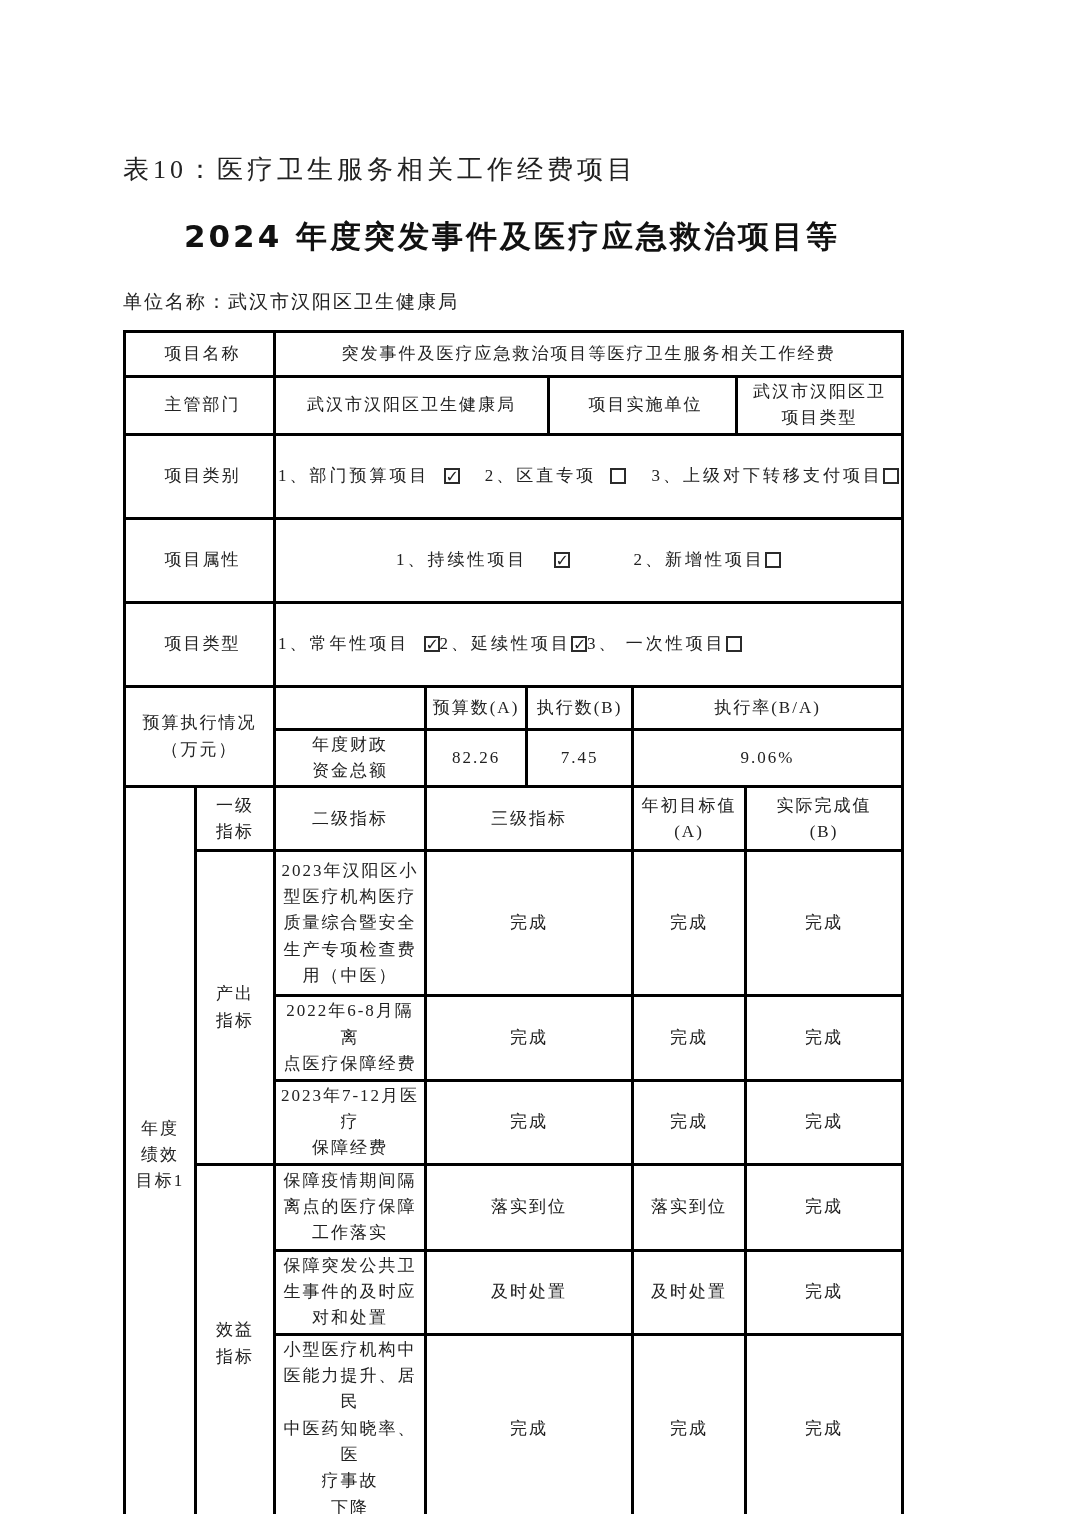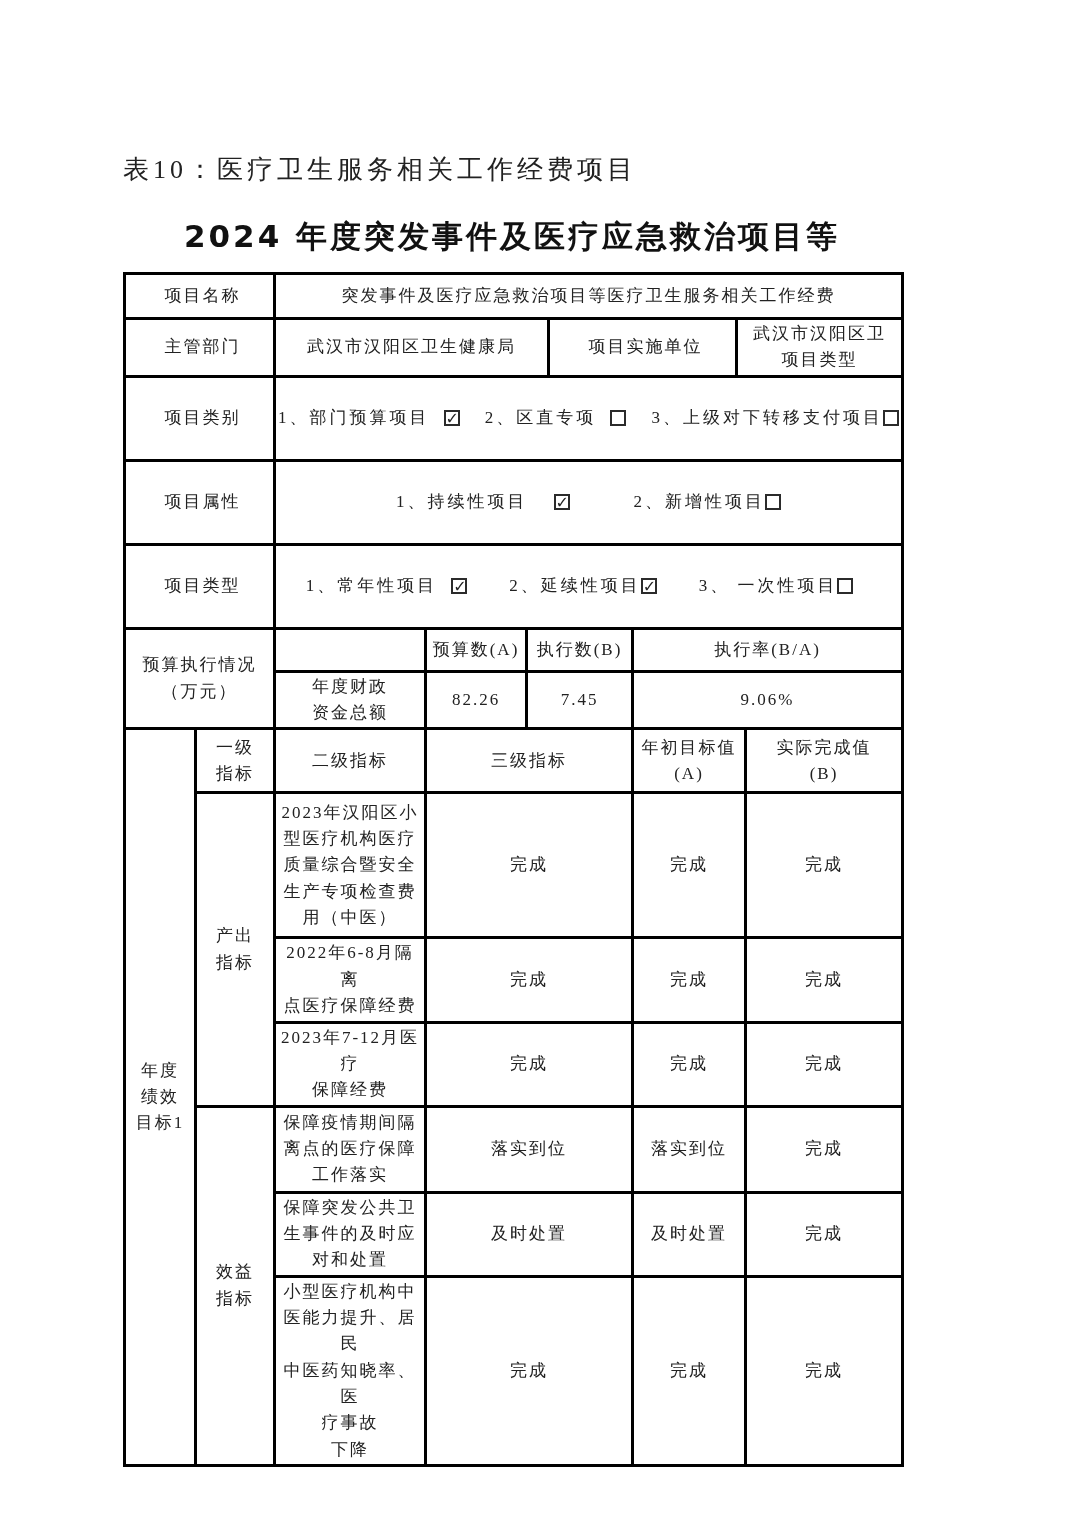--- a/index.html
+++ b/index.html
@@ -44,21 +44,21 @@
     line-height:1.55;
     white-space:pre-line;
     padding:1px 2px;
     overflow:hidden;
   }
   td.lbl{letter-spacing:6px;text-indent:6px;}
   td.open-bottom{border-bottom:none;}
   td.opts{text-align:left;padding-left:4px;padding-right:4px;}
   .opt-row{display:flex;align-items:center;letter-spacing:3px;justify-content:center;}
   .opt-row.between{justify-content:space-between;text-align:center;}
-  .opt-row.typegap{justify-content:center;padding-right:18px;gap:42px;}
+  .opt-row.typegap{justify-content:flex-start;padding-right:18px;}
   .opt-row.attrgap{gap:64px;}
   .opt{display:flex;align-items:center;white-space:nowrap;}
   .cbox{
     display:inline-block;width:16px;height:16px;
     border:2px solid #2b2b2b;box-sizing:border-box;
     position:relative;flex:0 0 auto;
   }
   .cbox.sp{margin-left:14px;}
   .cbox.sp2{margin-left:26px;}
   .cbox[data-checked="true"]::before{
@@ -70,20 +70,21 @@
   .num{letter-spacing:1px;}
 </style>
 </head>
 <body>
 
 <div class="page">
   <div class="content">
 
     <p class="doc-label">表10：医疗卫生服务相关工作经费项目</p>
     <p class="big-title first">2024 年度突发事件及医疗应急救治项目等</p>
+    <p class="unit-line">单位名称：武汉市汉阳区卫生健康局</p>
 
     <table class="main">
       <colgroup>
         <col style="width:71px">
           <col style="width:79px">
           <col style="width:151px">
         <col style="width:101px">
           <col style="width:22px">
           <col style="width:84px">
         <col style="width:104px">

